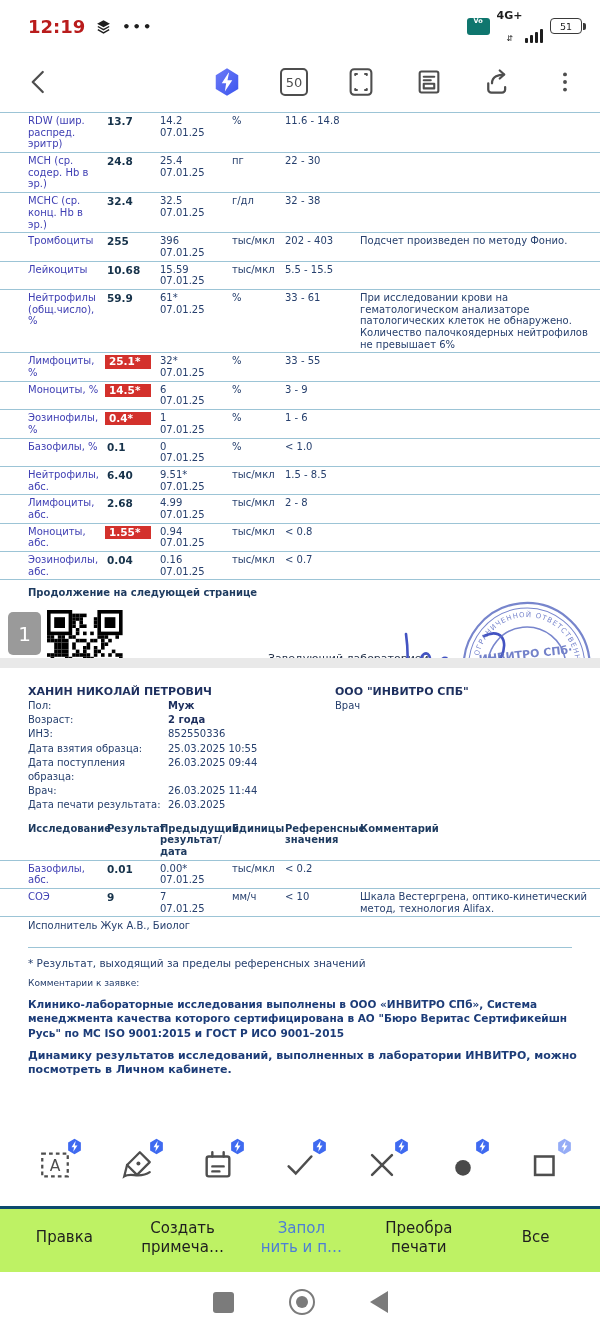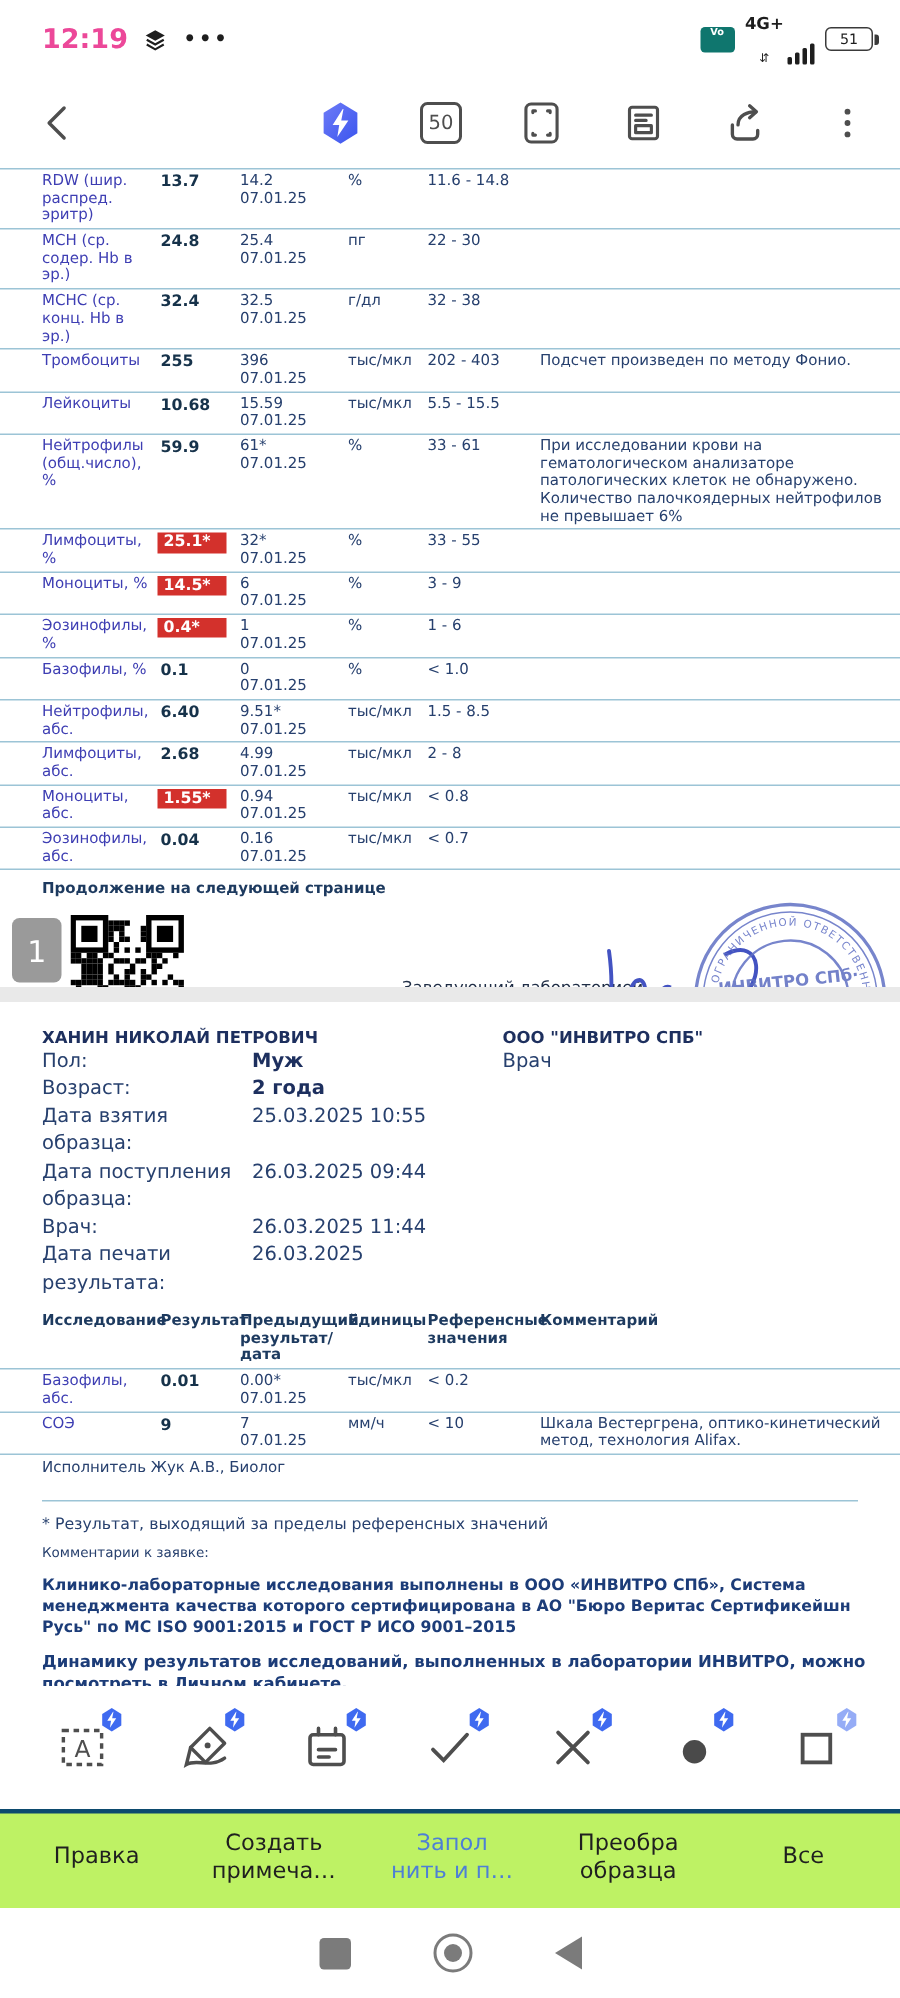--- a/index.html
+++ b/index.html
@@ -19,21 +19,21 @@
   *{margin:0;padding:0;box-sizing:border-box;}
   html,body{background:#fff;}
   body{width:600px;height:1332px;position:relative;overflow:hidden;
        font-family:"DejaVu Sans","Liberation Sans",sans-serif;}
   .screen{position:absolute;inset:0;background:#fff;}
 
   
   .status-bar{position:absolute;top:0;left:0;right:0;height:52px;display:flex;
               align-items:center;justify-content:space-between;padding:0 18px 0 28px;}
   .sb-left{display:flex;align-items:center;gap:10px;}
-  .sb-time{font-size:18px;font-weight:bold;color:#ec4899;}
+  .sb-time{font-size:18px;font-weight:bold;color:#b91c1c;}
   .sb-dots{font-size:13px;letter-spacing:2px;color:#1e1e1e;font-weight:bold;}
   .sb-right{display:flex;align-items:center;gap:7px;}
   .volte{background:#0f766e;color:#fff;border-radius:3px;width:23px;height:17px;
          display:flex;flex-direction:column;align-items:center;justify-content:flex-start;
          font-size:6.5px;font-weight:bold;line-height:1.05;gap:21px;}
   .net{display:flex;align-items:flex-end;gap:2px;}
   .net-4g{display:flex;flex-direction:column;align-items:center;line-height:1;gap:15px;}
   .net-4g .g{font-size:11px;font-weight:bold;color:#1e1e1e;}
   .net-4g .arrows{font-size:8px;color:#1e1e1e;margin-top:-1px;}
   .bars{display:flex;align-items:flex-end;gap:1.5px;height:15px;}
@@ -83,21 +83,21 @@
   .page-badge{position:absolute;left:8px;top:500px;width:33px;height:43px;
               background:rgba(140,140,140,.88);border-radius:5px;color:#fff;
               display:flex;align-items:center;justify-content:center;font-size:20px;z-index:5;}
 
   
   .logo{margin:12px 0 0 28px;color:var(--teal);font-style:italic;font-weight:bold;
         font-size:27px;letter-spacing:0.5px;}
   .p2-head{display:grid;grid-template-columns:307px auto;padding:17px 10px 1px 28px;
            font-weight:bold;color:#1d2f5e;font-size:11px;}
   .info-row{display:grid;grid-template-columns:140px 167px auto;
-            padding:0 10px 0 28px;font-size:13px;line-height:1.42;color:var(--doc-text);}
+            padding:0 10px 0 28px;font-size:10px;line-height:1.42;color:var(--doc-text);}
   .info-row .v.b{font-weight:bold;color:#1d2f5e;}
   .p2-tbl{margin-top:8px;}
   .executor{padding:3px 28px 0;font-size:10px;color:var(--doc-text);}
   .rule{margin:16px 28px 0 28px;border-top:1px solid var(--line);}
   .footnote{padding:9px 28px 0;font-size:10.5px;color:var(--doc-text);}
   .comments-label{padding:9px 28px 0;font-size:9px;color:var(--doc-text);}
   .cert{padding:9px 18px 0 28px;font-size:10.5px;font-weight:bold;color:var(--navy-bold);line-height:1.35;}
   .dynamics{padding:9px 18px 0 28px;font-size:11px;font-weight:bold;color:var(--navy-bold);line-height:1.3;}
 
   
@@ -578,20 +578,25 @@
             <span>Пол:</span>
             <span class="v b">Муж</span>
             <span>Врач</span>
           </div>
           <div class="info-row">
             <span>Возраст:</span>
             <span class="v b">2 года</span>
             <span></span>
           </div>
           <div class="info-row">
+            <span>ИНЗ:</span>
+            <span class="v">852550336</span>
+            <span></span>
+          </div>
+          <div class="info-row">
             <span>Дата взятия образца:</span>
             <span class="v">25.03.2025 10:55</span>
             <span></span>
           </div>
           <div class="info-row">
             <span>Дата поступления образца:</span>
             <span class="v">26.03.2025 09:44</span>
             <span></span>
           </div>
           <div class="info-row">
@@ -726,21 +731,21 @@
       <div class="tab">
         <div>Создать</div>
         <div>примеча…</div>
       </div>
       <div class="tab active">
         <div>Запол</div>
         <div>нить и п…</div>
       </div>
       <div class="tab">
         <div>Преобра</div>
-        <div>образца</div>
+        <div>печати</div>
       </div>
       <div class="tab single">
         <div>Все</div>
       </div>
     </div>
 
   <div class="nav-bar">
     <span class="nav-recents"></span>
     <span class="nav-home">
         <i></i>

